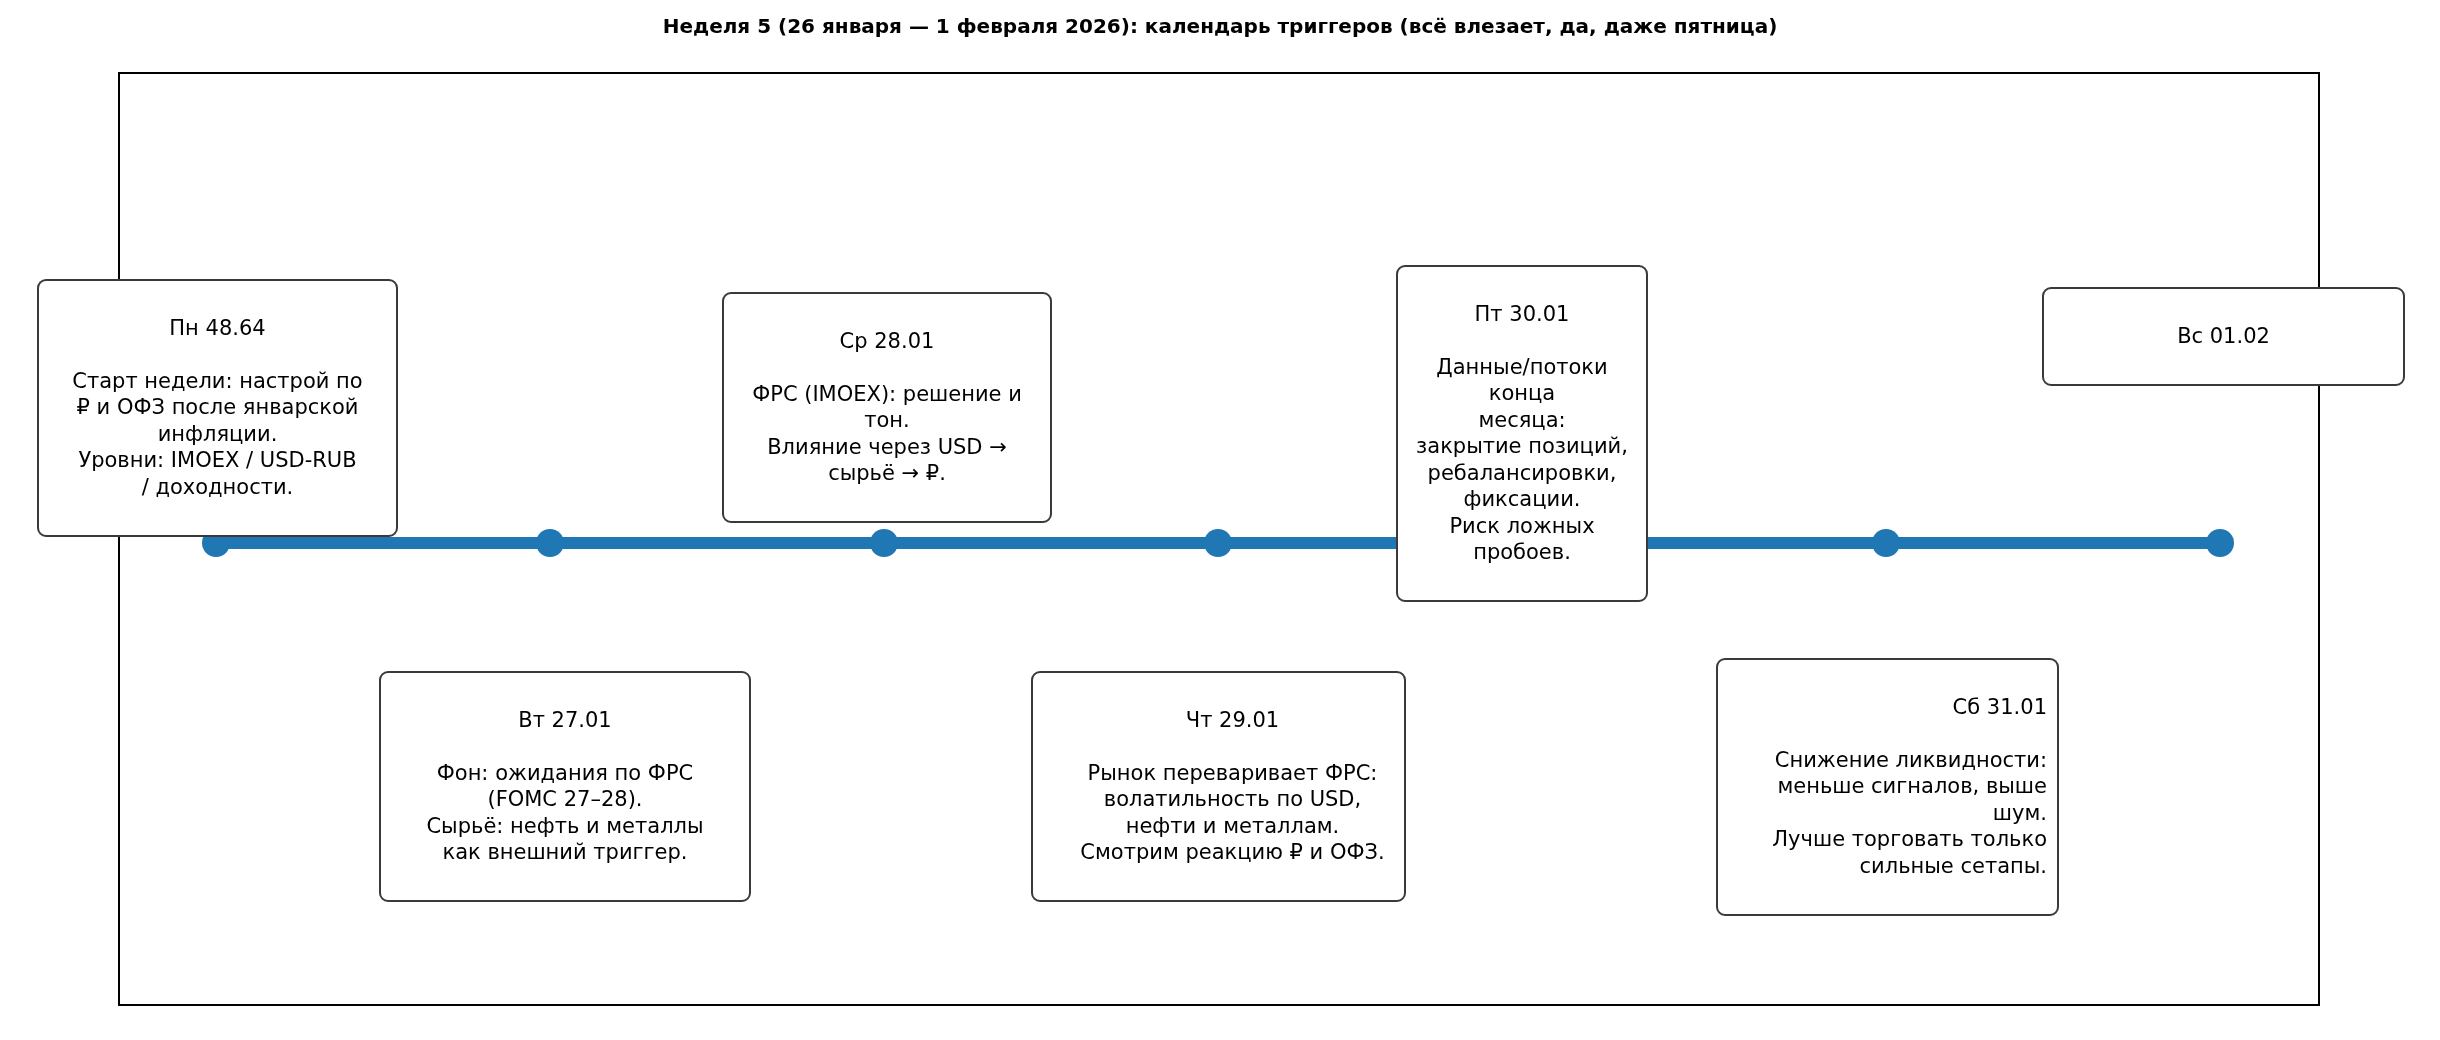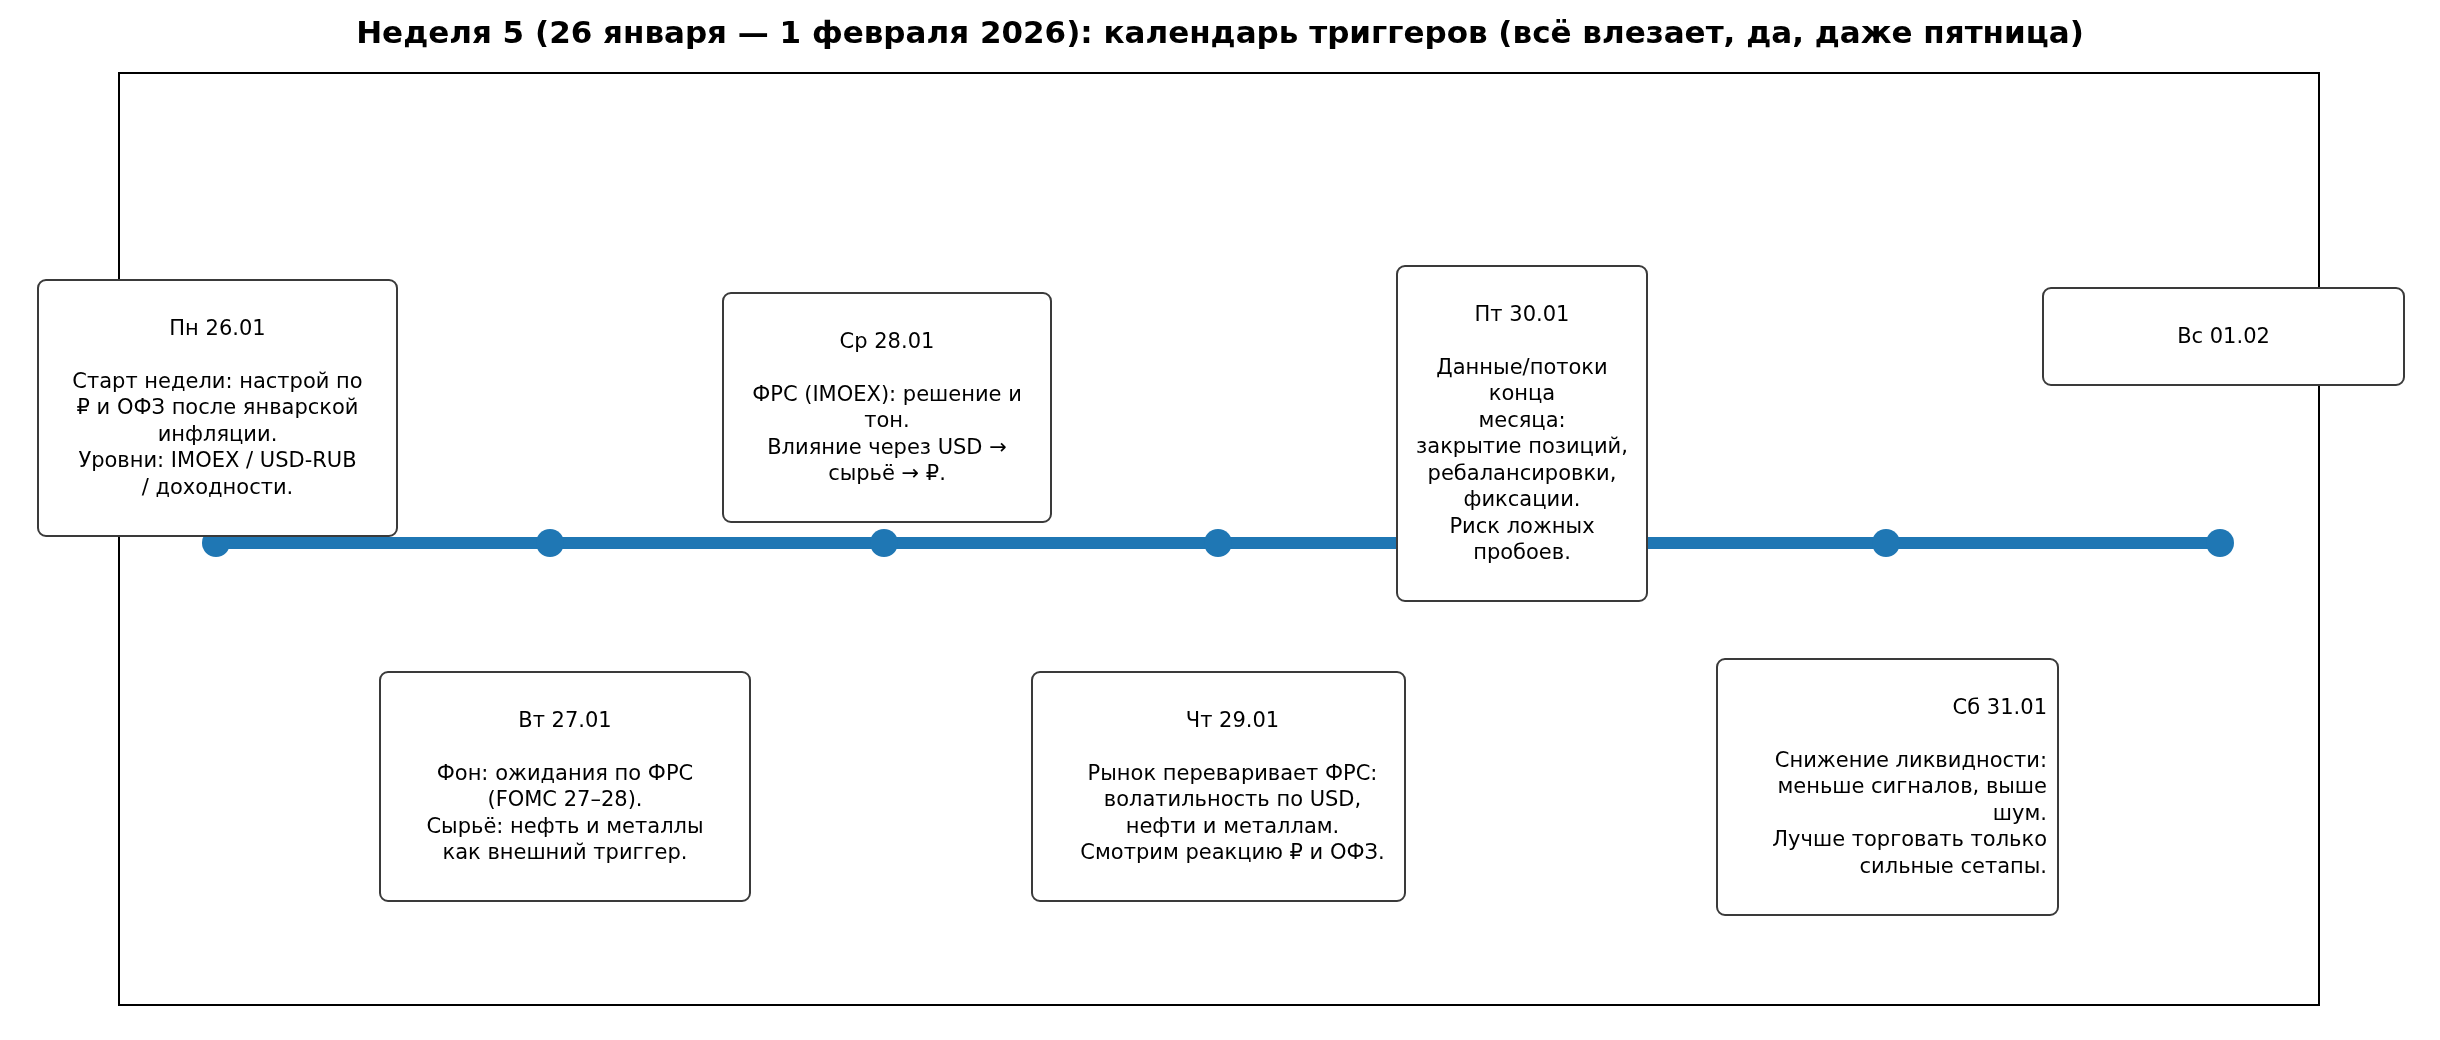--- a/index.html
+++ b/index.html
@@ -16,21 +16,21 @@
     overflow: hidden;
   }
 
   
   #chart-title {
     position: absolute;
     left: 0;
     top: 14px;
     width: 2440px;
     text-align: center;
-    font-size: 31px;
+    font-size: 20px;
     font-weight: bold;
     color: #000000;
     letter-spacing: 0px;
     white-space: nowrap;
   }
 
   
   #axes-frame {
     position: absolute;
     left: 118px;
@@ -96,21 +96,21 @@
 
   <div class="timeline-marker" style="left:216px;"></div>
   <div class="timeline-marker" style="left:550px;"></div>
   <div class="timeline-marker" style="left:884px;"></div>
   <div class="timeline-marker" style="left:1218px;"></div>
   <div class="timeline-marker" style="left:1552px;"></div>
   <div class="timeline-marker" style="left:1886px;"></div>
   <div class="timeline-marker" style="left:2220px;"></div>
 
   <div class="callout" style="left:37px; top:279px; width:361px;">
-    <span class="cl-date">Пн 26.01</span>
+    <span class="cl-date">Пн 48.64</span>
     <span class="cl-body">Старт недели: настрой по
 ₽ и ОФЗ после январской
 инфляции.
 Уровни: IMOEX / USD-RUB
 / доходности.</span>
   </div>
 
   <div class="callout" style="left:379px; top:671px; width:372px;">
     <span class="cl-date">Вт 27.01</span>
     <span class="cl-body">Фон: ожидания по ФРС

